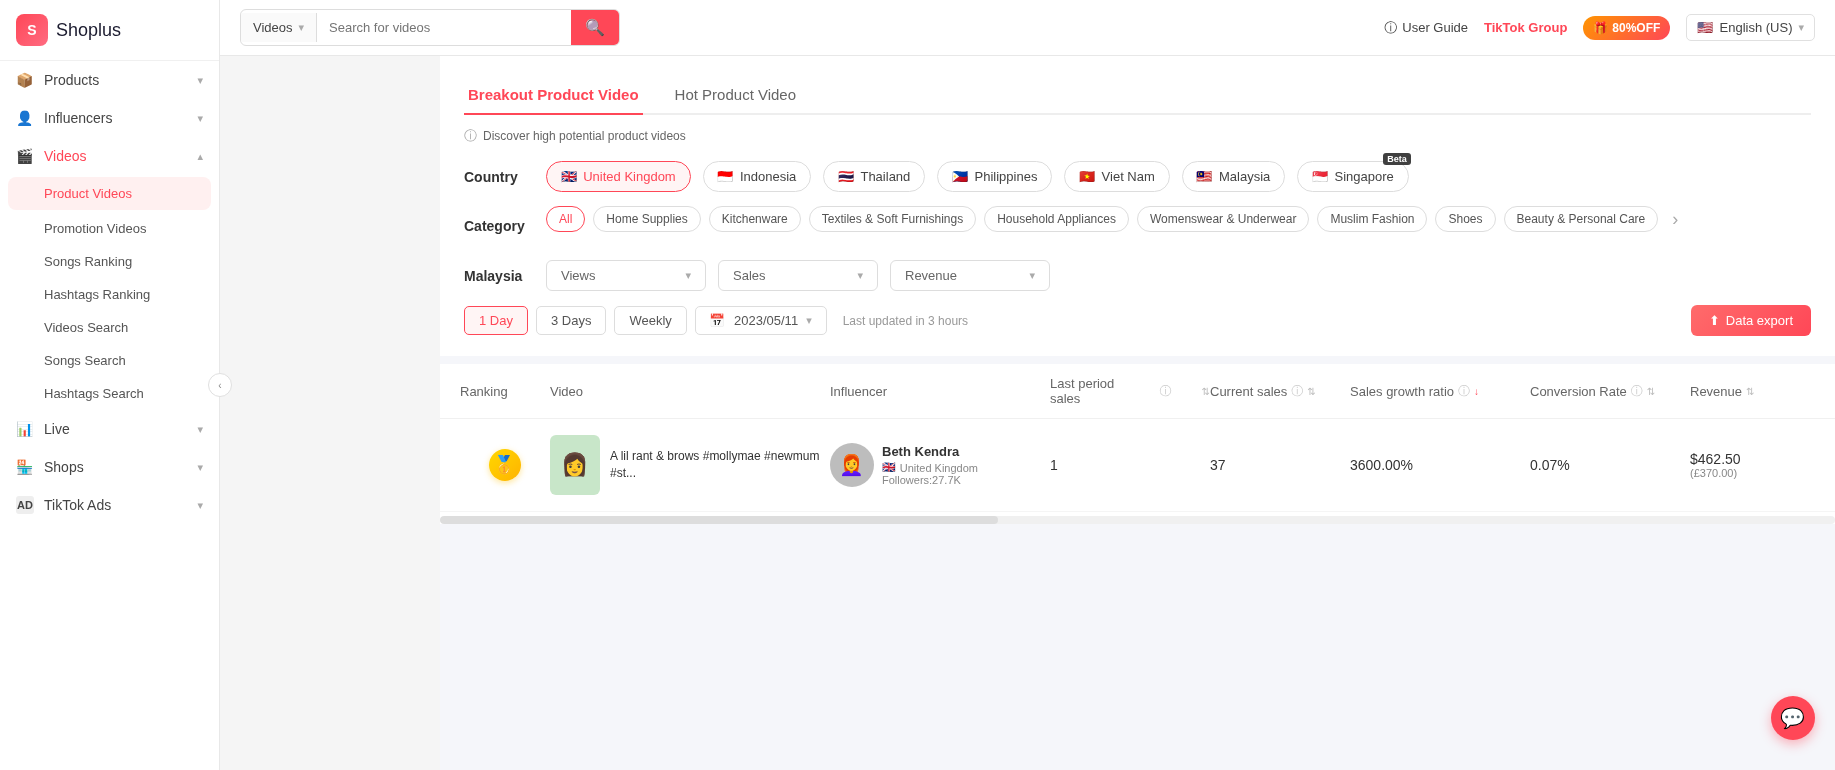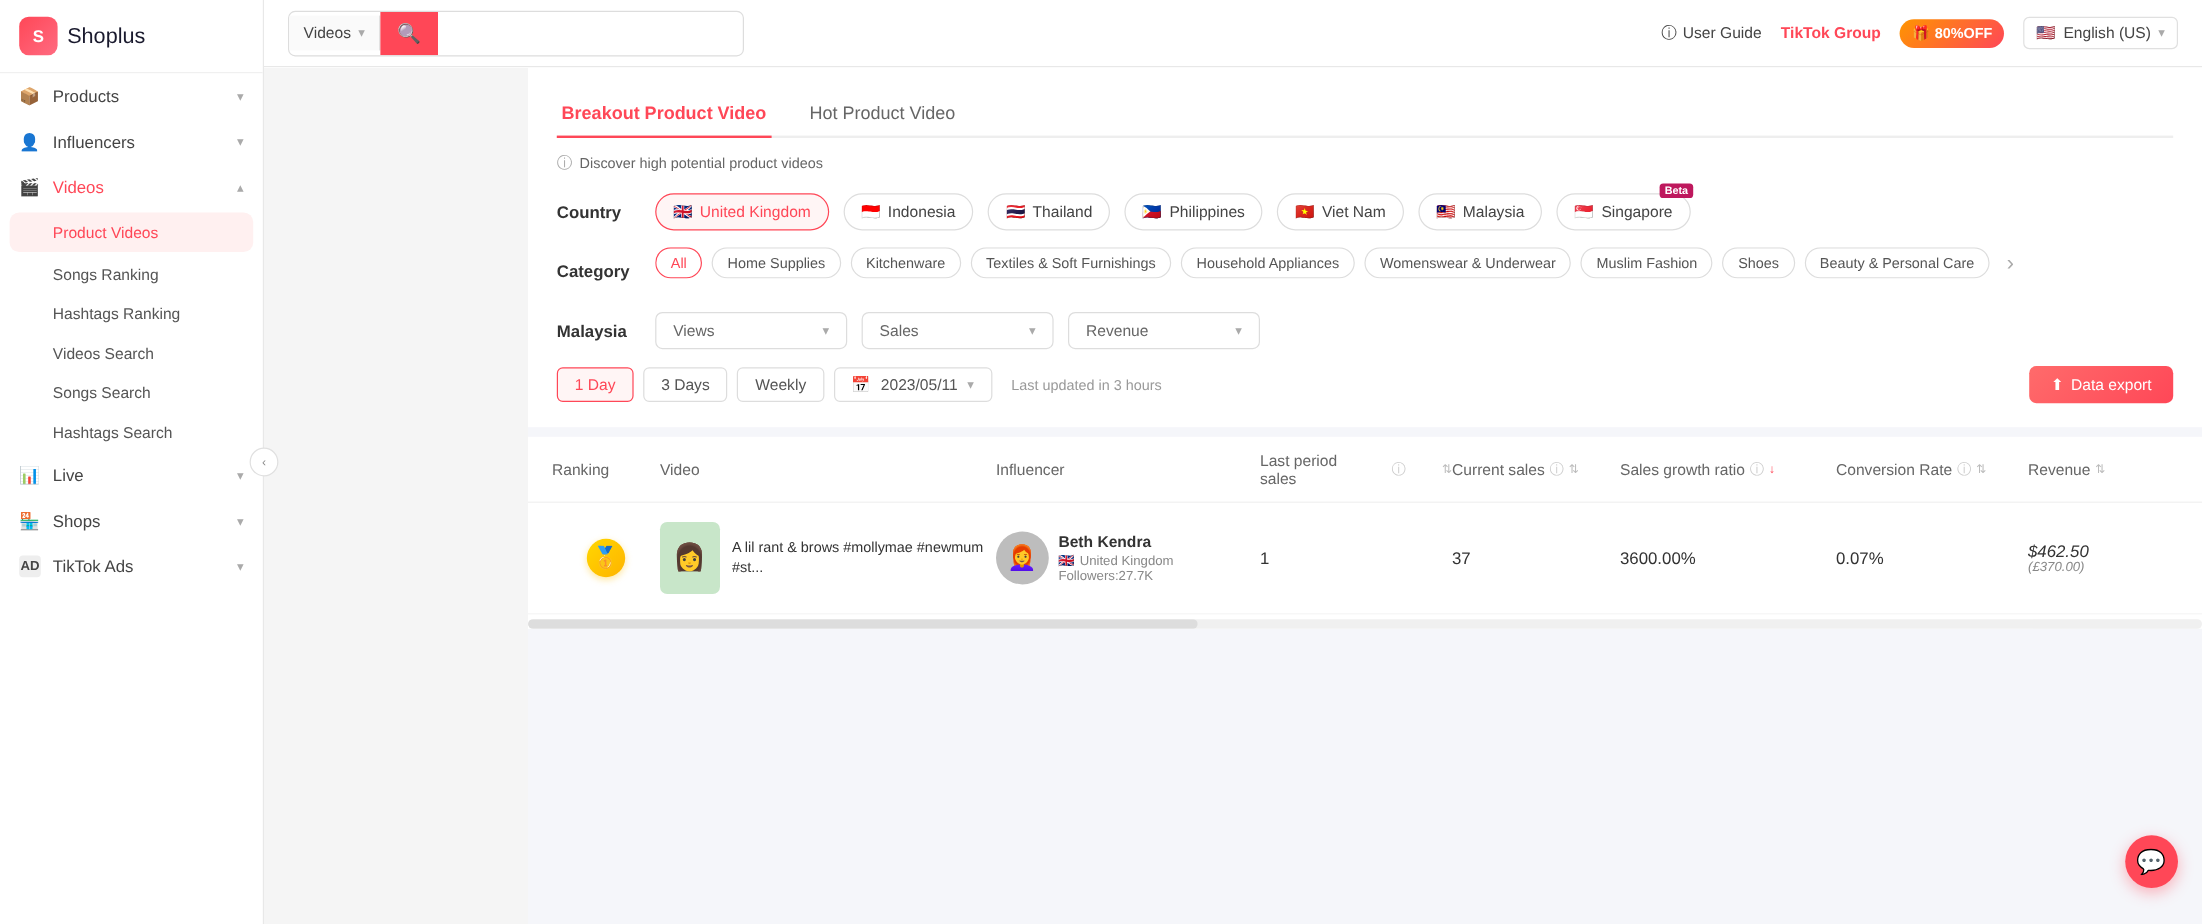--- a/index.html
+++ b/index.html
@@ -203,21 +203,21 @@
       border-color: #ff4757;
       color: #ff4757;
       background: #fff5f5;
     }
     .beta-badge {
       position: relative;
     }
     .beta-tag {
       position: absolute;
       top: -8px; right: -2px;
-      background: #be185d;
+      background: #404040;
       color: white;
       font-size: 9px;
       padding: 1px 4px;
       border-radius: 3px;
       font-weight: bold;
     }
 
     .category-row {
       display: flex; align-items: center; gap: 8px;
       margin-bottom: 14px;
@@ -352,21 +352,21 @@
       flex-shrink: 0;
       display: flex; align-items: center; justify-content: center;
       font-size: 20px;
     }
     .influencer-name { font-size: 13px; font-weight: 600; color: #333; }
     .influencer-country { display: flex; align-items: center; gap: 4px; font-size: 11px; color: #888; margin-top: 2px; }
     .influencer-followers { font-size: 11px; color: #888; }
 
     .stat-cell { font-size: 14px; color: #333; }
     .growth-cell { font-size: 14px; color: #333; font-weight: 500; }
-    .revenue-cell { font-size: 14px; color: #333; font-style: italic; }
+    .revenue-cell { font-size: 14px; color: #333; }
     .revenue-sub { font-size: 11px; color: #888; }
 
     .info-icon { color: #ccc; font-size: 12px; cursor: pointer; }
 
     .scrollbar-area {
       height: 8px;
       background: #f0f0f0;
       margin-top: 4px;
       border-radius: 4px;
       overflow: hidden;
@@ -442,20 +442,21 @@
     </div>
 
     <div class="nav-item active-parent">
       <div class="left">
         <span class="icon">🎬</span>
         <span>Videos</span>
       </div>
       <span class="chevron">▴</span>
     </div>
     <div class="sub-nav-item active">Product Videos</div>
+    <div class="sub-nav-item">Promotion Videos</div>
     <div class="sub-nav-item">Songs Ranking</div>
     <div class="sub-nav-item">Hashtags Ranking</div>
     <div class="sub-nav-item">Videos Search</div>
     <div class="sub-nav-item">Songs Search</div>
     <div class="sub-nav-item">Hashtags Search</div>
 
     <div class="nav-item">
       <div class="left">
         <span class="icon">📊</span>
         <span>Live</span>
@@ -482,20 +483,21 @@
 
   <div class="collapse-btn" style="top:50%;position:absolute;">‹</div>
 </div>
 
 <div class="header">
   <div class="search-area">
     <div class="search-type-btn">
       <span>Videos</span>
       <span style="color:#aaa;font-size:11px;">▾</span>
     </div>
+    <input class="search-input" type="text" placeholder="Search for videos" style="">
     <button class="search-btn">🔍</button>
   </div>
 
   <div class="header-spacer"></div>
 
   <div class="header-actions">
     <div class="user-guide">
       <span>ⓘ</span>
       <span>User Guide</span>
     </div>

